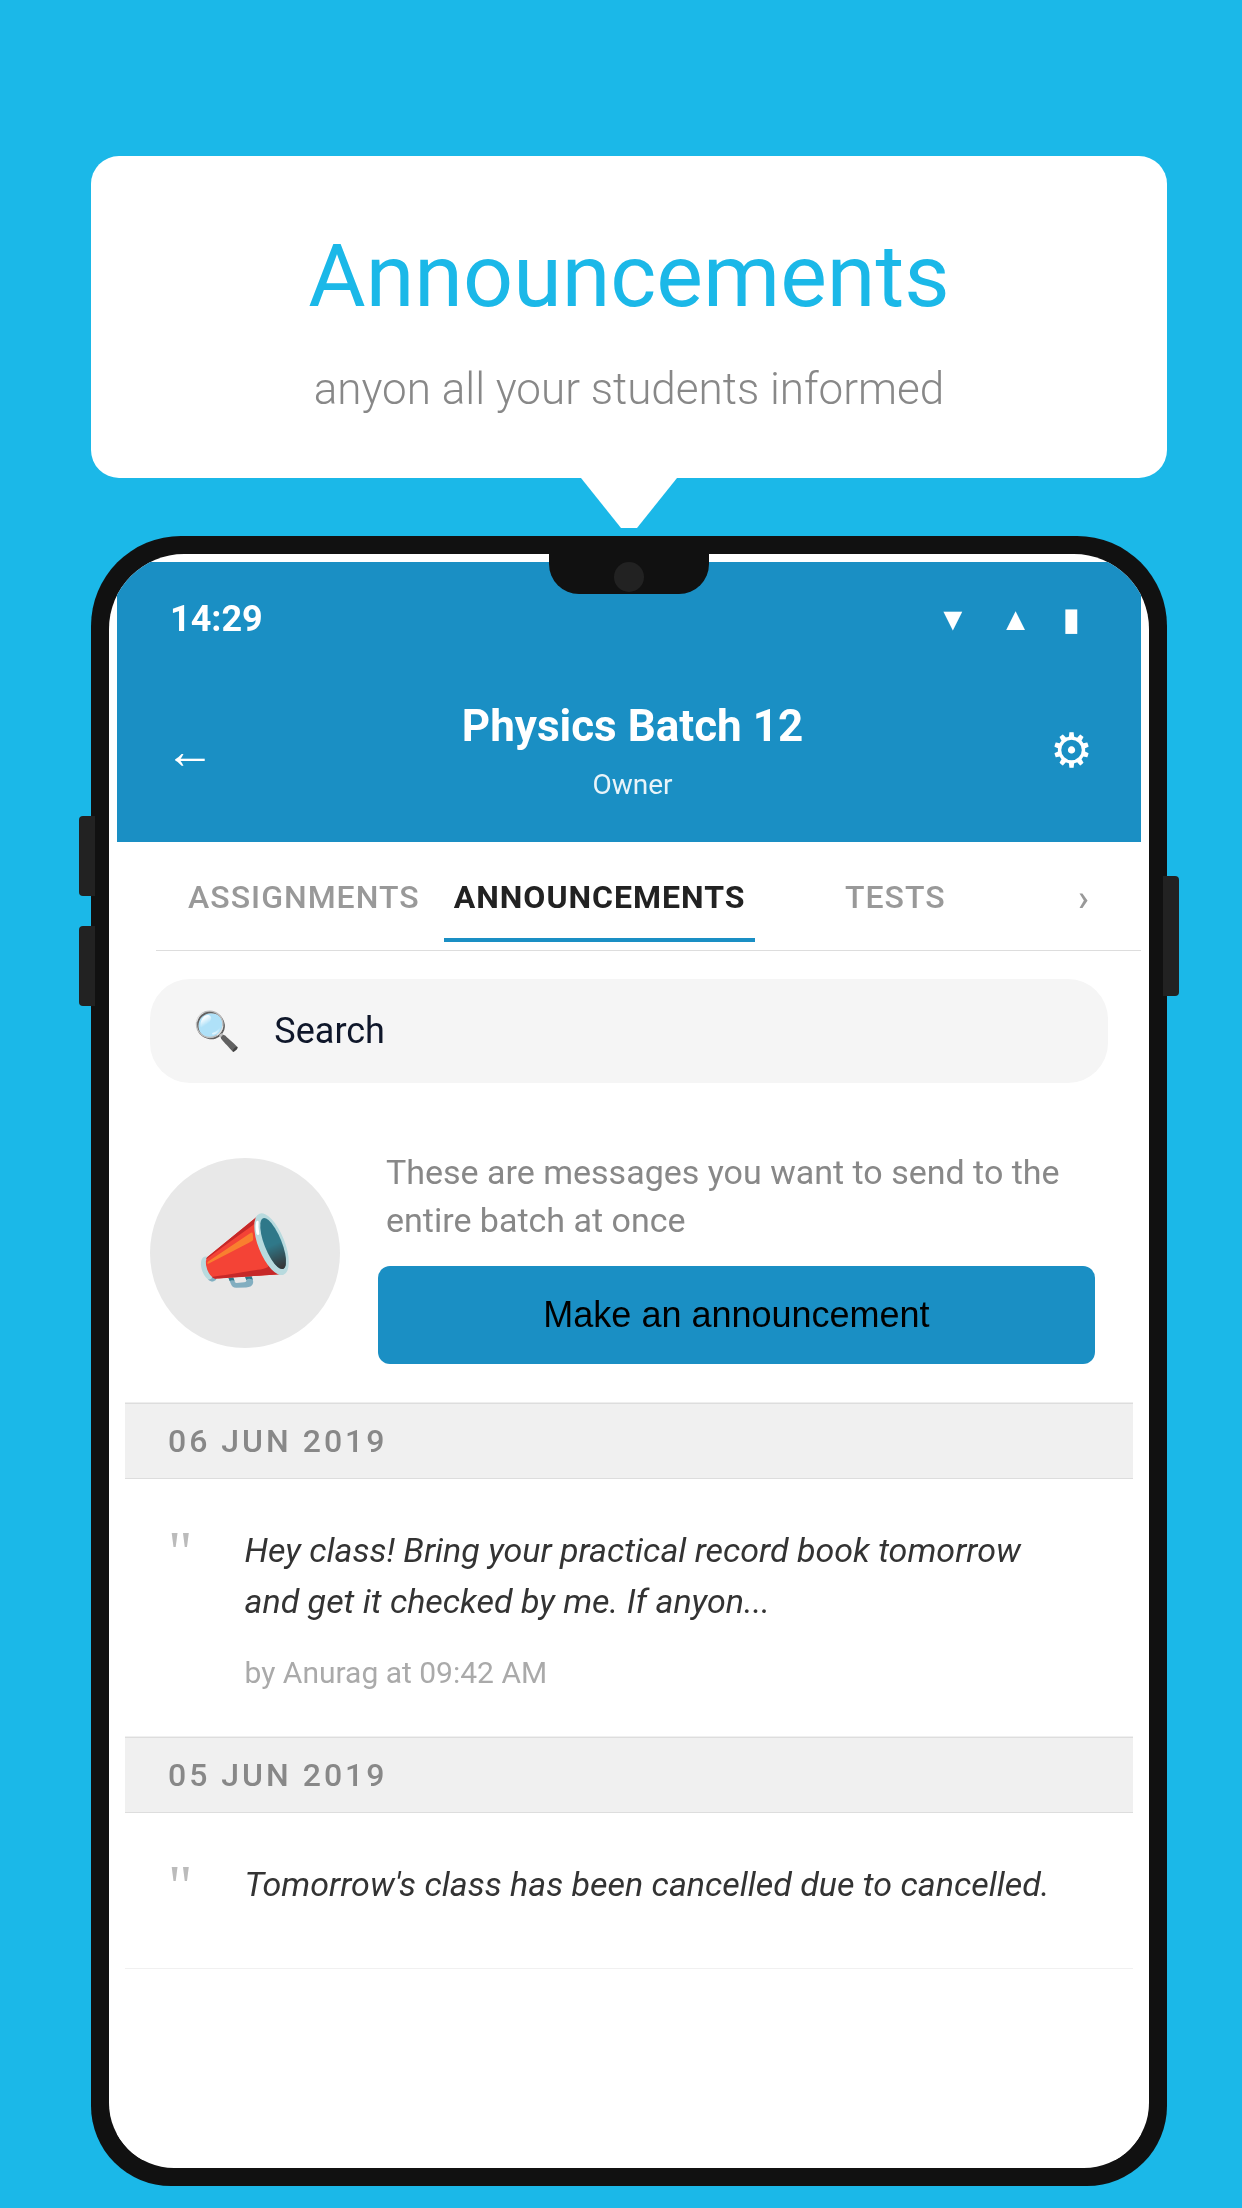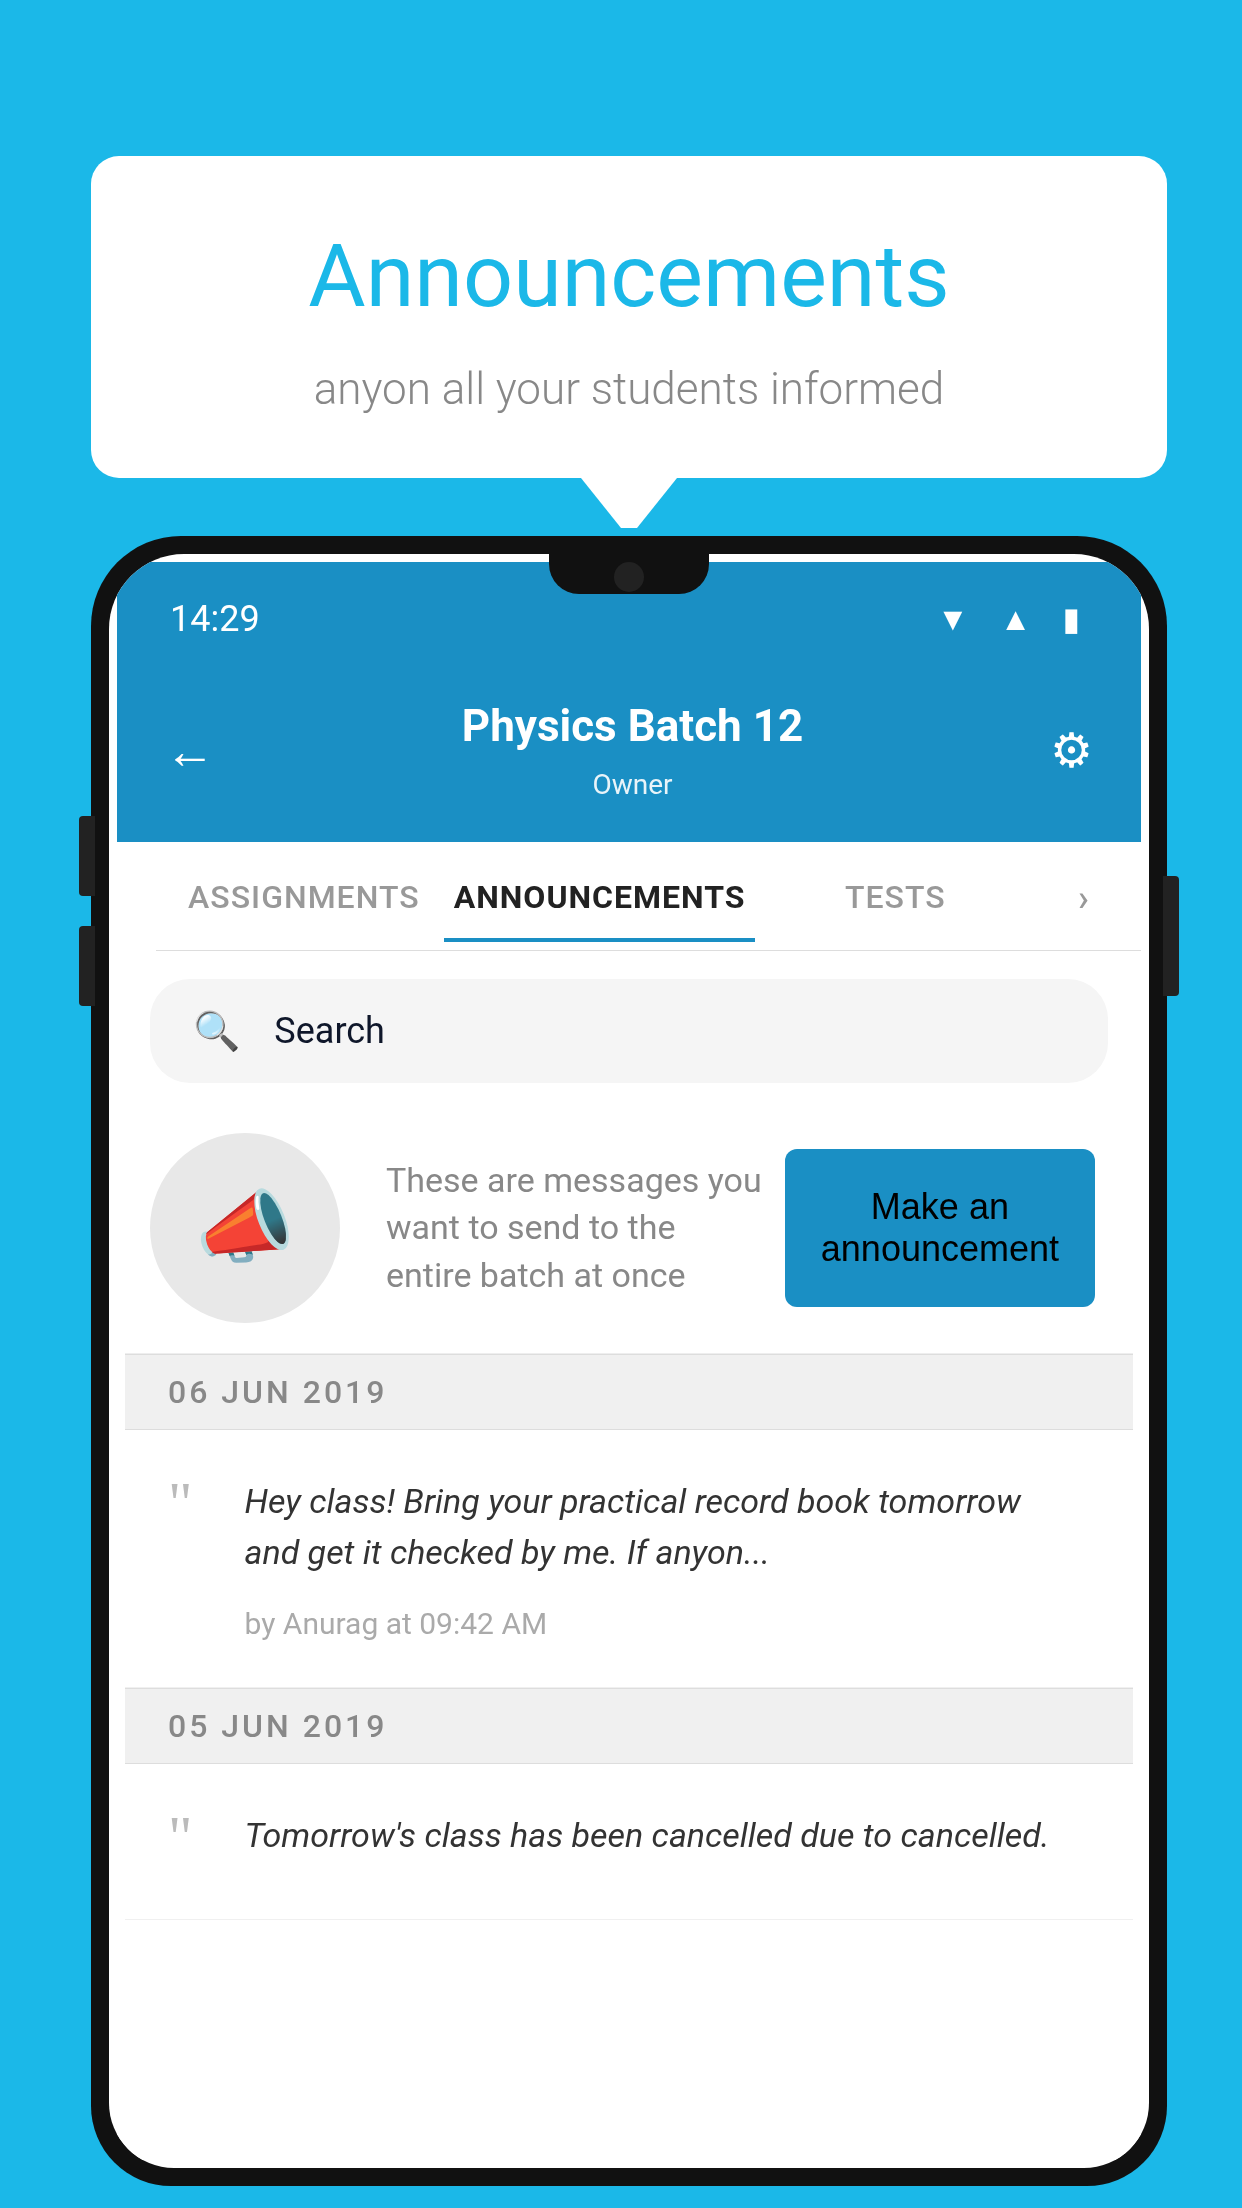--- a/index.html
+++ b/index.html
@@ -111,21 +111,21 @@
       padding: 22px 45px 10px;
       display: flex;
       justify-content: space-between;
       align-items: center;
       min-height: 75px;
     }
 
     .status-time {
       color: white;
       font-size: 36px;
-      font-weight: 400;
+      font-weight: 700;
     }
 
     .status-icons {
       display: flex;
       gap: 15px;
       align-items: center;
     }
 
     .wifi-icon, .signal-icon, .battery-icon {
       color: white;
@@ -248,20 +248,21 @@
       flex-shrink: 0;
     }
 
     .megaphone-icon {
       font-size: 80px;
       color: #555;
     }
 
     .intro-right {
       display: flex;
+      flex-direction: column;
       gap: 14px;
     }
 
     .intro-description {
       font-size: 34px;
       color: #888;
       line-height: 1.4;
     }
 
     .make-announcement-btn {

